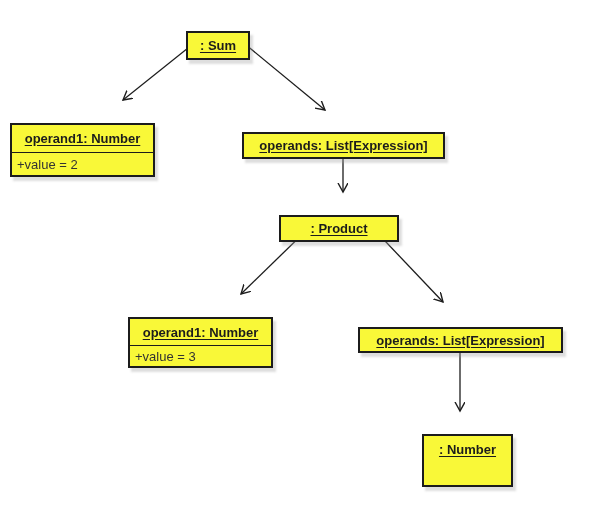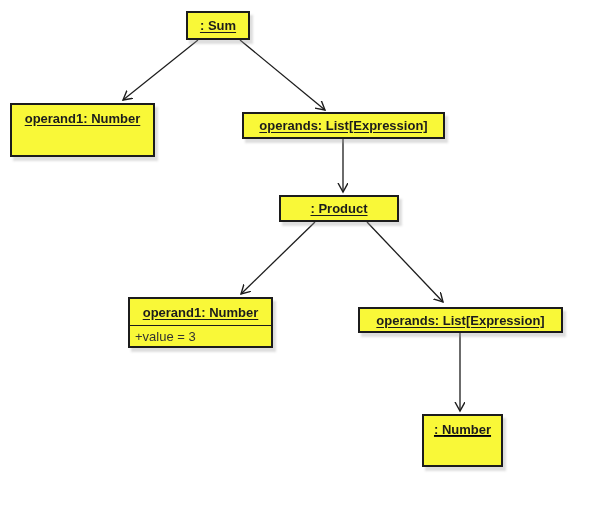--- a/index.html
+++ b/index.html
@@ -24,20 +24,21 @@
     pointer-events: none;
   }
   .node {
     position: absolute;
     box-sizing: border-box;
     background: #f9f838;
     border: 2px solid #1c1c1c;
     box-shadow: 3px 4px 2px rgba(160,160,160,0.35);
     display: flex;
     flex-direction: column;
+    margin-top: 20px;
   }
   .node .title {
     flex: 0 0 auto;
     display: flex;
     align-items: center;
     justify-content: center;
     font-size: 13px;
     font-weight: bold;
     color: #1c1c1c;
     text-decoration: underline;
@@ -59,21 +60,21 @@
   }
   
   #node-sum              { left: 186px; top: 11px;  width: 64px;  height: 29px; }
   #node-sum-operand1     { left: 10px;  top: 103px; width: 145px; height: 54px; }
   #node-sum-operand1 .title      { height: 27px; }
   #node-sum-operands     { left: 242px; top: 112px; width: 203px; height: 27px; }
   #node-product          { left: 279px; top: 195px; width: 120px; height: 27px; }
   #node-product-operand1 { left: 128px; top: 297px; width: 145px; height: 51px; }
   #node-product-operand1 .title  { height: 26px; }
   #node-product-operands { left: 358px; top: 307px; width: 205px; height: 26px; }
-  #node-number           { left: 422px; top: 414px; width: 81px;  height: 53px; text-decoration: underline; }
+  #node-number           { left: 422px; top: 414px; width: 91px;  height: 53px; }
   #node-number .title            { height: 26px; }
   .one-compartment .title { flex: 1 1 auto; }
 </style>
 </head>
 <body>
 
 <div id="canvas">
 
   <svg id="edges" viewBox="0 0 607 513" xmlns="http://www.w3.org/2000/svg">
     <defs>
@@ -88,20 +89,21 @@
     <line x1="367" y1="222" x2="443" y2="302" stroke="#1c1c1c" stroke-width="1.3" marker-end="url(#arrow-open)"></line>
     <line x1="460" y1="333" x2="460" y2="411" stroke="#1c1c1c" stroke-width="1.3" marker-end="url(#arrow-open)"></line>
   </svg>
 
   <div id="node-sum" class="node one-compartment">
     <div class="title">: Sum</div>
   </div>
 
   <div id="node-sum-operand1" class="node">
     <div class="title">operand1: Number</div>
+    <div class="attr">+value = 2</div>
   </div>
 
   <div id="node-sum-operands" class="node one-compartment">
     <div class="title">operands: List[Expression]</div>
   </div>
 
   <div id="node-product" class="node one-compartment">
     <div class="title">: Product</div>
   </div>
 

